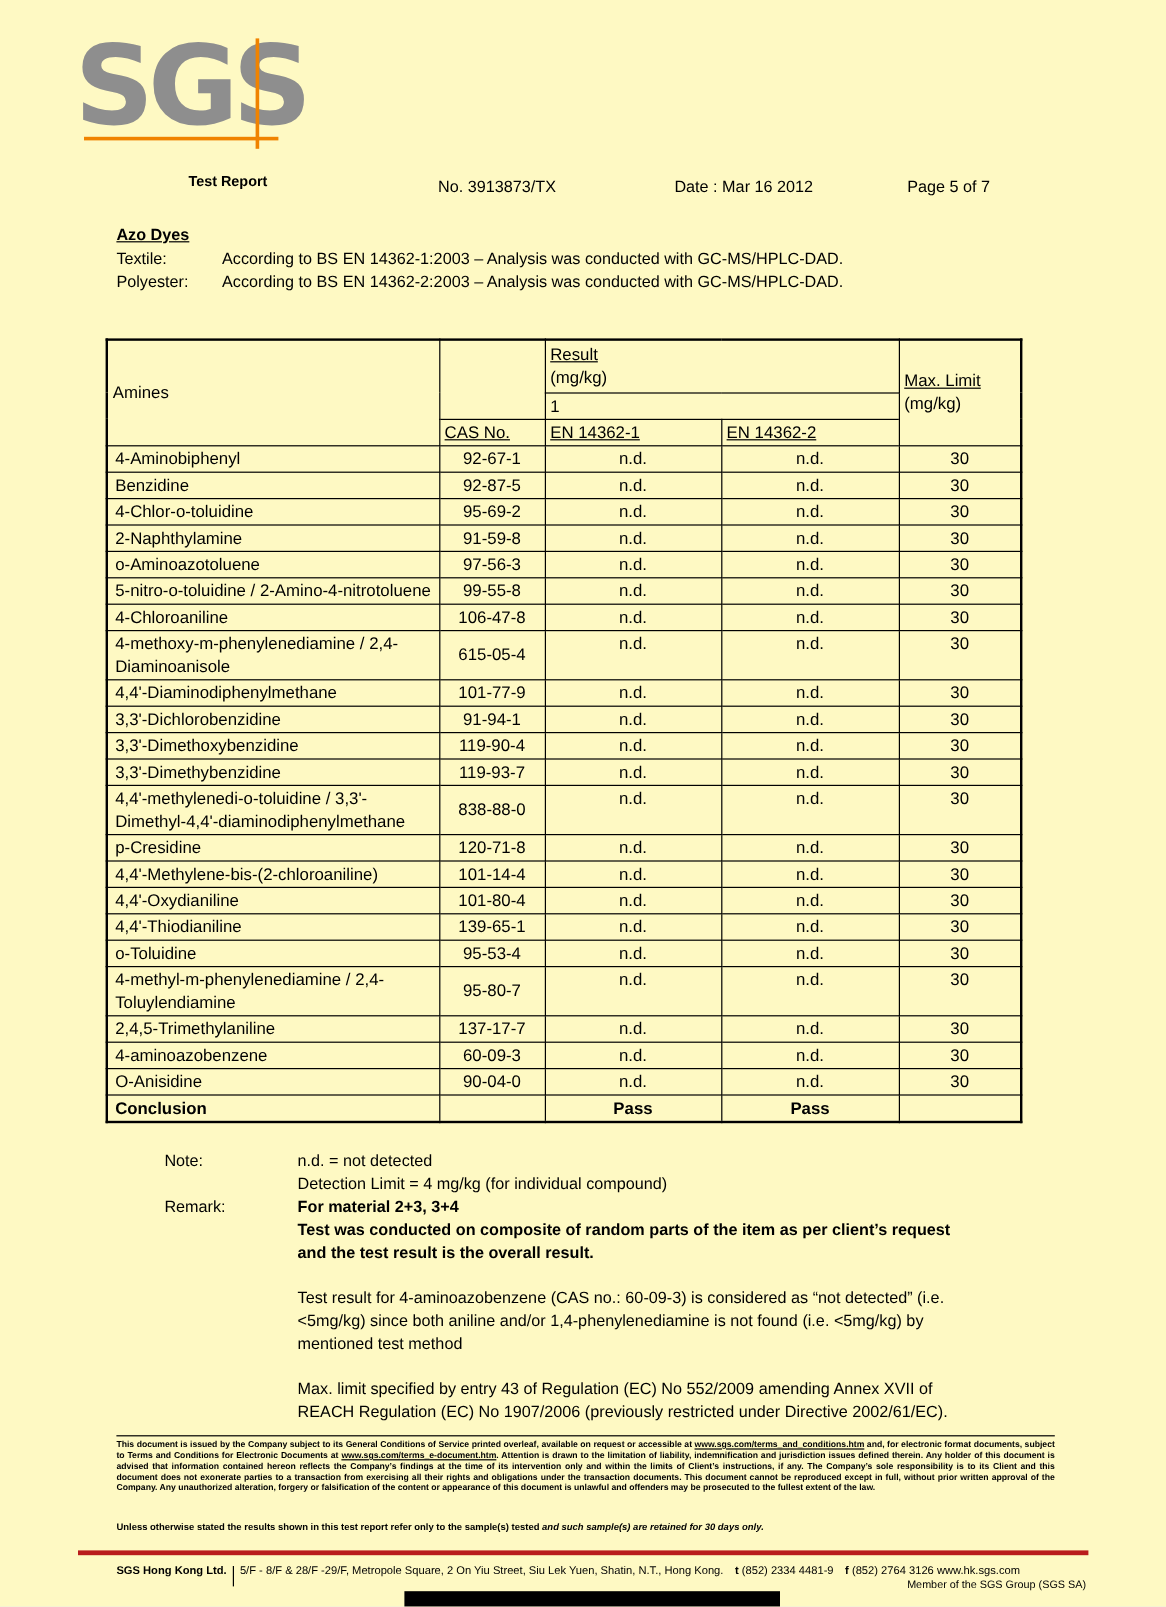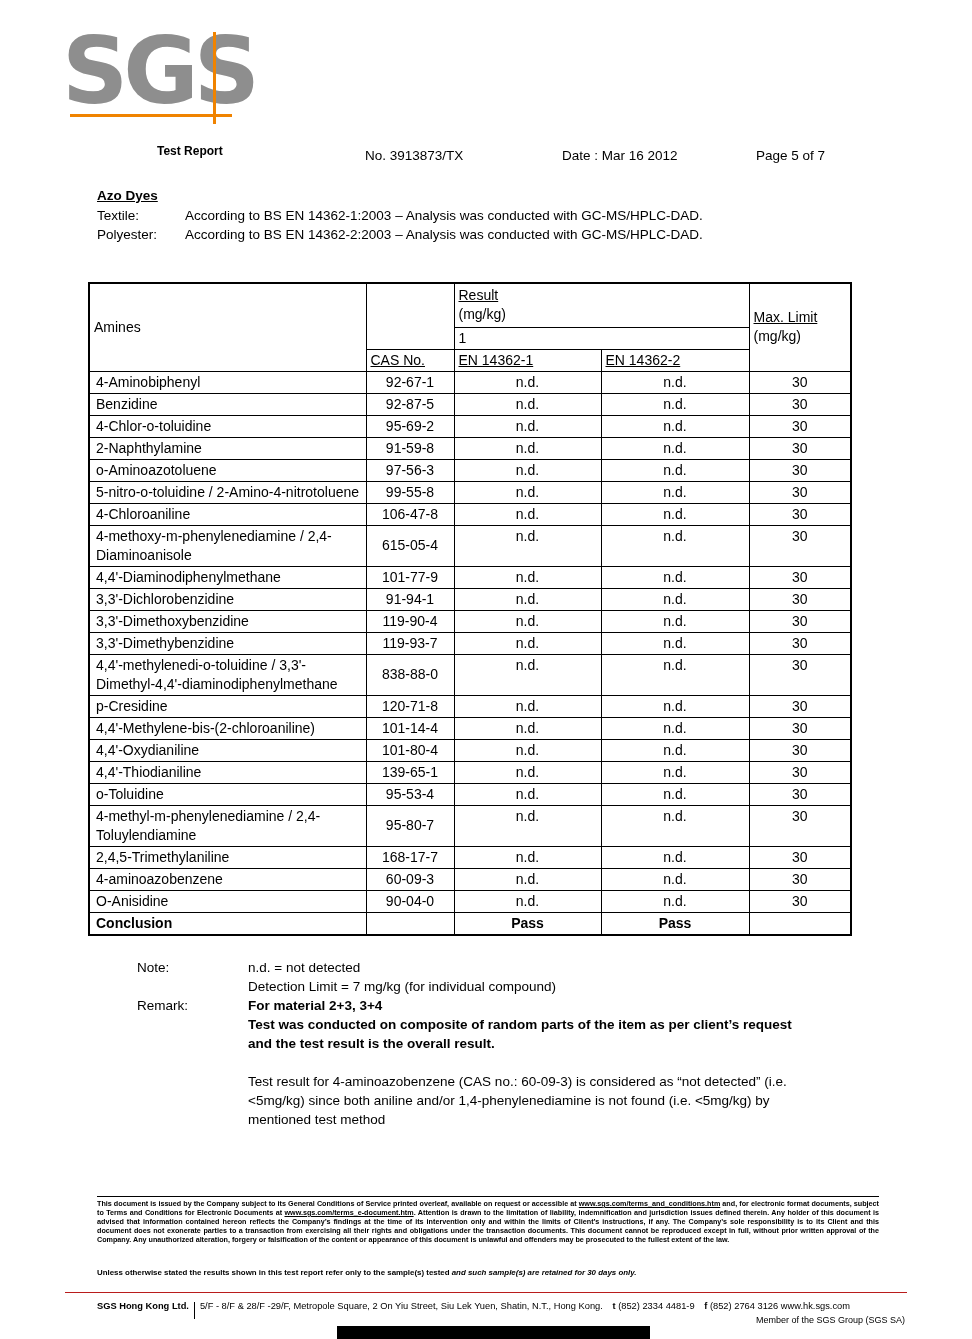--- a/index.html
+++ b/index.html
@@ -1,19 +1,19 @@
 <!DOCTYPE html>
 <html><head>
 <meta charset="utf-8">
 <style>
   * { margin:0; padding:0; box-sizing:border-box; }
   html,body { background:#e9e9e9; }
   .page {
     width:972px; height:1339px; position:relative; margin:0 auto;
-    background:#ffffff; color:#000;
+    background:#fef9c3; color:#000;
     font-family:"Liberation Sans", sans-serif;
     overflow:hidden;
   }
 
   
   .logo { position:absolute; left:62px; top:26px; width:190px; height:104px; }
   .logo-text {
     display:block; font-family:"DejaVu Sans", sans-serif;
     font-size:92px; font-weight:800; line-height:92px;
     letter-spacing:-5px; color:#8e8e8e;
@@ -68,21 +68,21 @@
     position:absolute; left:97px; top:1196px; width:782px;
     border-top:1px solid #000; padding-top:3px;
     font-size:7.2px; line-height:8.9px; font-weight:bold; text-align:justify;
   }
   .link { text-decoration:underline; }
   .retention { position:absolute; left:97px; top:1268px; font-size:7.9px; font-weight:bold; }
   .ital { font-style:italic; }
 
   .footer-bar {
     position:absolute; left:65px; right:65px; top:1292px;
-    border-top:1px solid #b91c1c; padding:5px 0 0 32px;
+    border-top:4px solid #b91c1c; padding:5px 0 0 32px;
     font-size:9.3px; white-space:nowrap;
   }
   .co { font-weight:bold; }
   .vsep { display:inline-block; width:1px; height:17px; background:#000; margin:0 5px; vertical-align:middle; transform:translateY(4px); }
   .flbl { font-weight:bold; margin-left:7px; }
   .member { position:absolute; right:67px; top:1315px; font-size:9px; }
   .black-bar { position:absolute; left:337px; bottom:0; width:313px; height:13px; background:#000; }
 </style>
 </head>
 <body>
@@ -292,21 +292,21 @@
     <tr>
       <td class="amine">4-methyl-m-phenylenediamine / 2,4-Toluylendiamine</td>
       <td class="cas">95-80-7</td>
       <td class="res">n.d.</td>
       <td class="res">n.d.</td>
       <td class="res">30</td>
     </tr>
 
     <tr>
       <td class="amine">2,4,5-Trimethylaniline</td>
-      <td class="cas">168-17-7</td>
+      <td class="cas">137-17-7</td>
       <td class="res">n.d.</td>
       <td class="res">n.d.</td>
       <td class="res">30</td>
     </tr>
 
     <tr>
       <td class="amine">4-aminoazobenzene</td>
       <td class="cas">60-09-3</td>
       <td class="res">n.d.</td>
       <td class="res">n.d.</td>
@@ -330,31 +330,32 @@
         <td></td>
       </tr>
     </tbody>
   </table>
 
   <div class="notes">
     <div class="note-row">
       <span class="note-label">Note:</span>
       <div class="note-content">
         <div>n.d. = not detected</div>
-        <div>Detection Limit = 7 mg/kg (for individual compound)</div>
+        <div>Detection Limit = 4 mg/kg (for individual compound)</div>
       </div>
     </div>
     <div class="note-row">
       <span class="note-label">Remark:</span>
       <div class="note-content">
         <div class="bold">For material 2+3, 3+4</div>
         <div class="bold">Test was conducted on composite of random parts of the item as per client’s request and the test result is the overall result.</div>
         <div class="spacer"></div>
         <div>Test result for 4-aminoazobenzene (CAS no.: 60-09-3) is considered as “not detected” (i.e. &lt;5mg/kg) since both aniline and/or 1,4-phenylenediamine is not found (i.e. &lt;5mg/kg) by mentioned test method</div>
         <div class="spacer"></div>
+        <div>Max. limit specified by entry 43 of Regulation (EC) No 552/2009 amending Annex XVII of REACH Regulation (EC) No 1907/2006 (previously restricted under Directive 2002/61/EC).</div>
       </div>
     </div>
   </div>
 
   <div class="disclaimer"><span>This document is issued by the Company subject to its General Conditions of Service printed overleaf, available on request or accessible at </span><span class="link">www.sgs.com/terms_and_conditions.htm</span><span> and, for electronic format documents, subject to Terms and Conditions for Electronic Documents at </span><span class="link">www.sgs.com/terms_e-document.htm</span><span>.  Attention is drawn to the limitation of liability, indemnification and jurisdiction issues defined therein. Any holder of this document is advised that information contained hereon reflects the Company’s findings at the time of its intervention only and within the limits of Client’s instructions, if any. The Company’s sole responsibility is to its Client and this document does not exonerate parties to a transaction from exercising all their rights and obligations under the transaction documents. This document cannot be reproduced except in full, without prior written approval of the Company. Any unauthorized alteration, forgery or falsification of the content or appearance of this document is unlawful and offenders may be prosecuted to the fullest extent of the law.</span></div>
 
   <div class="retention">
     <span>Unless otherwise stated the results shown in this test report refer only to the sample(s) tested </span><span class="ital">and such sample(s) are retained for 30 days only.</span>
   </div>
 

